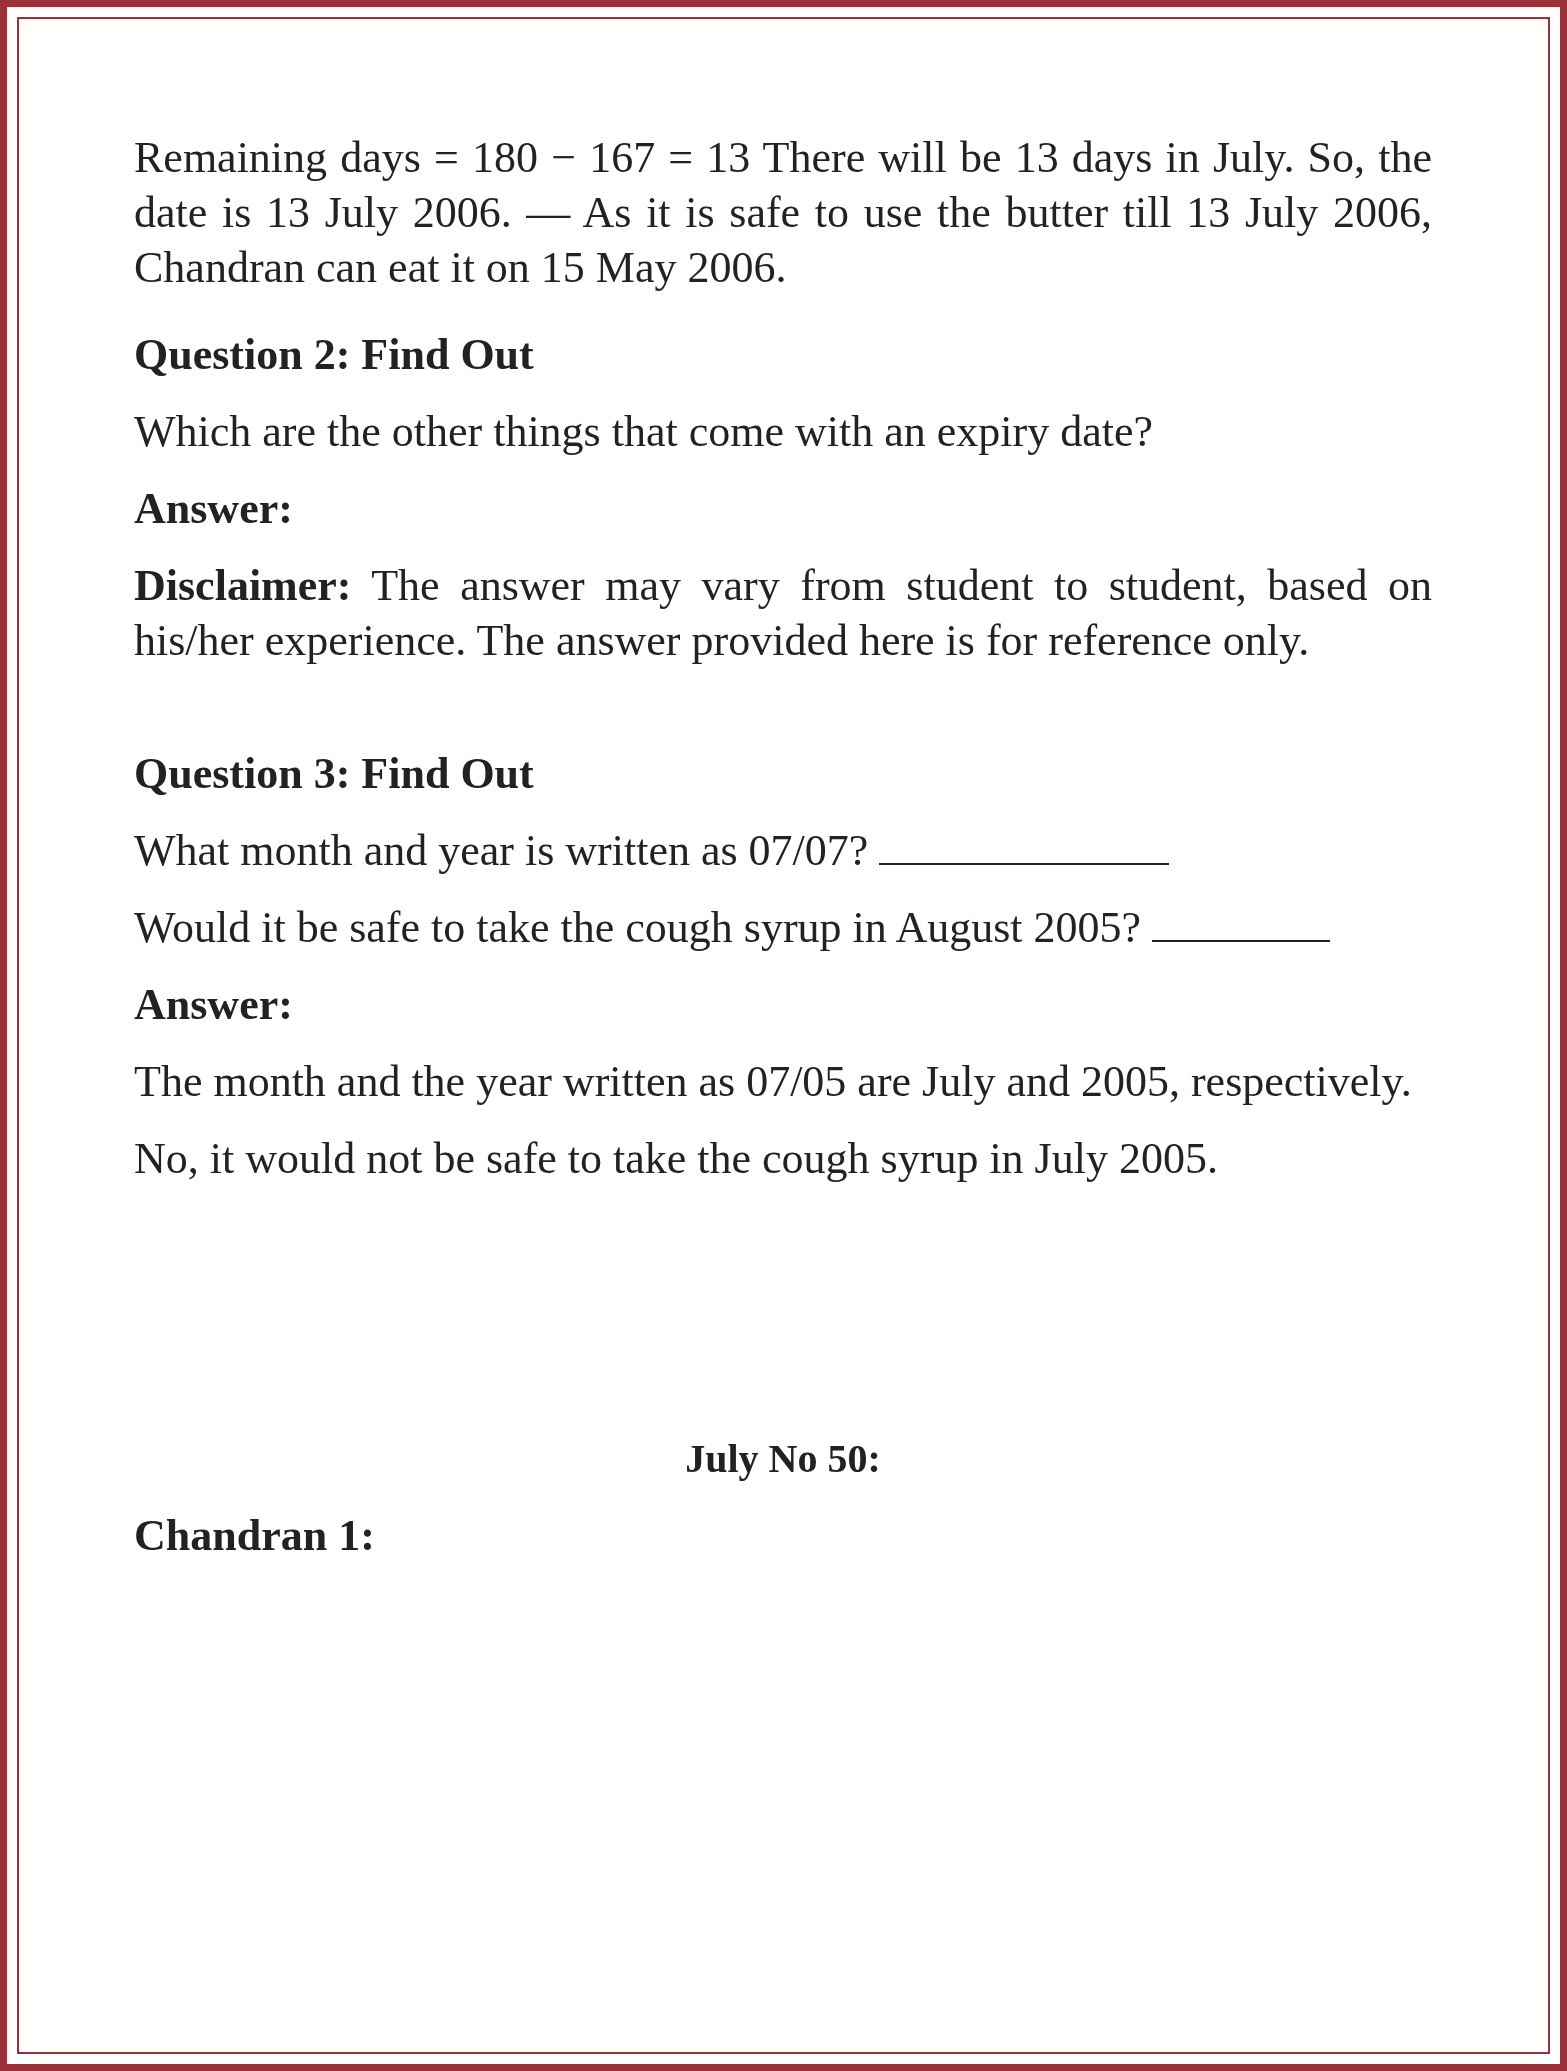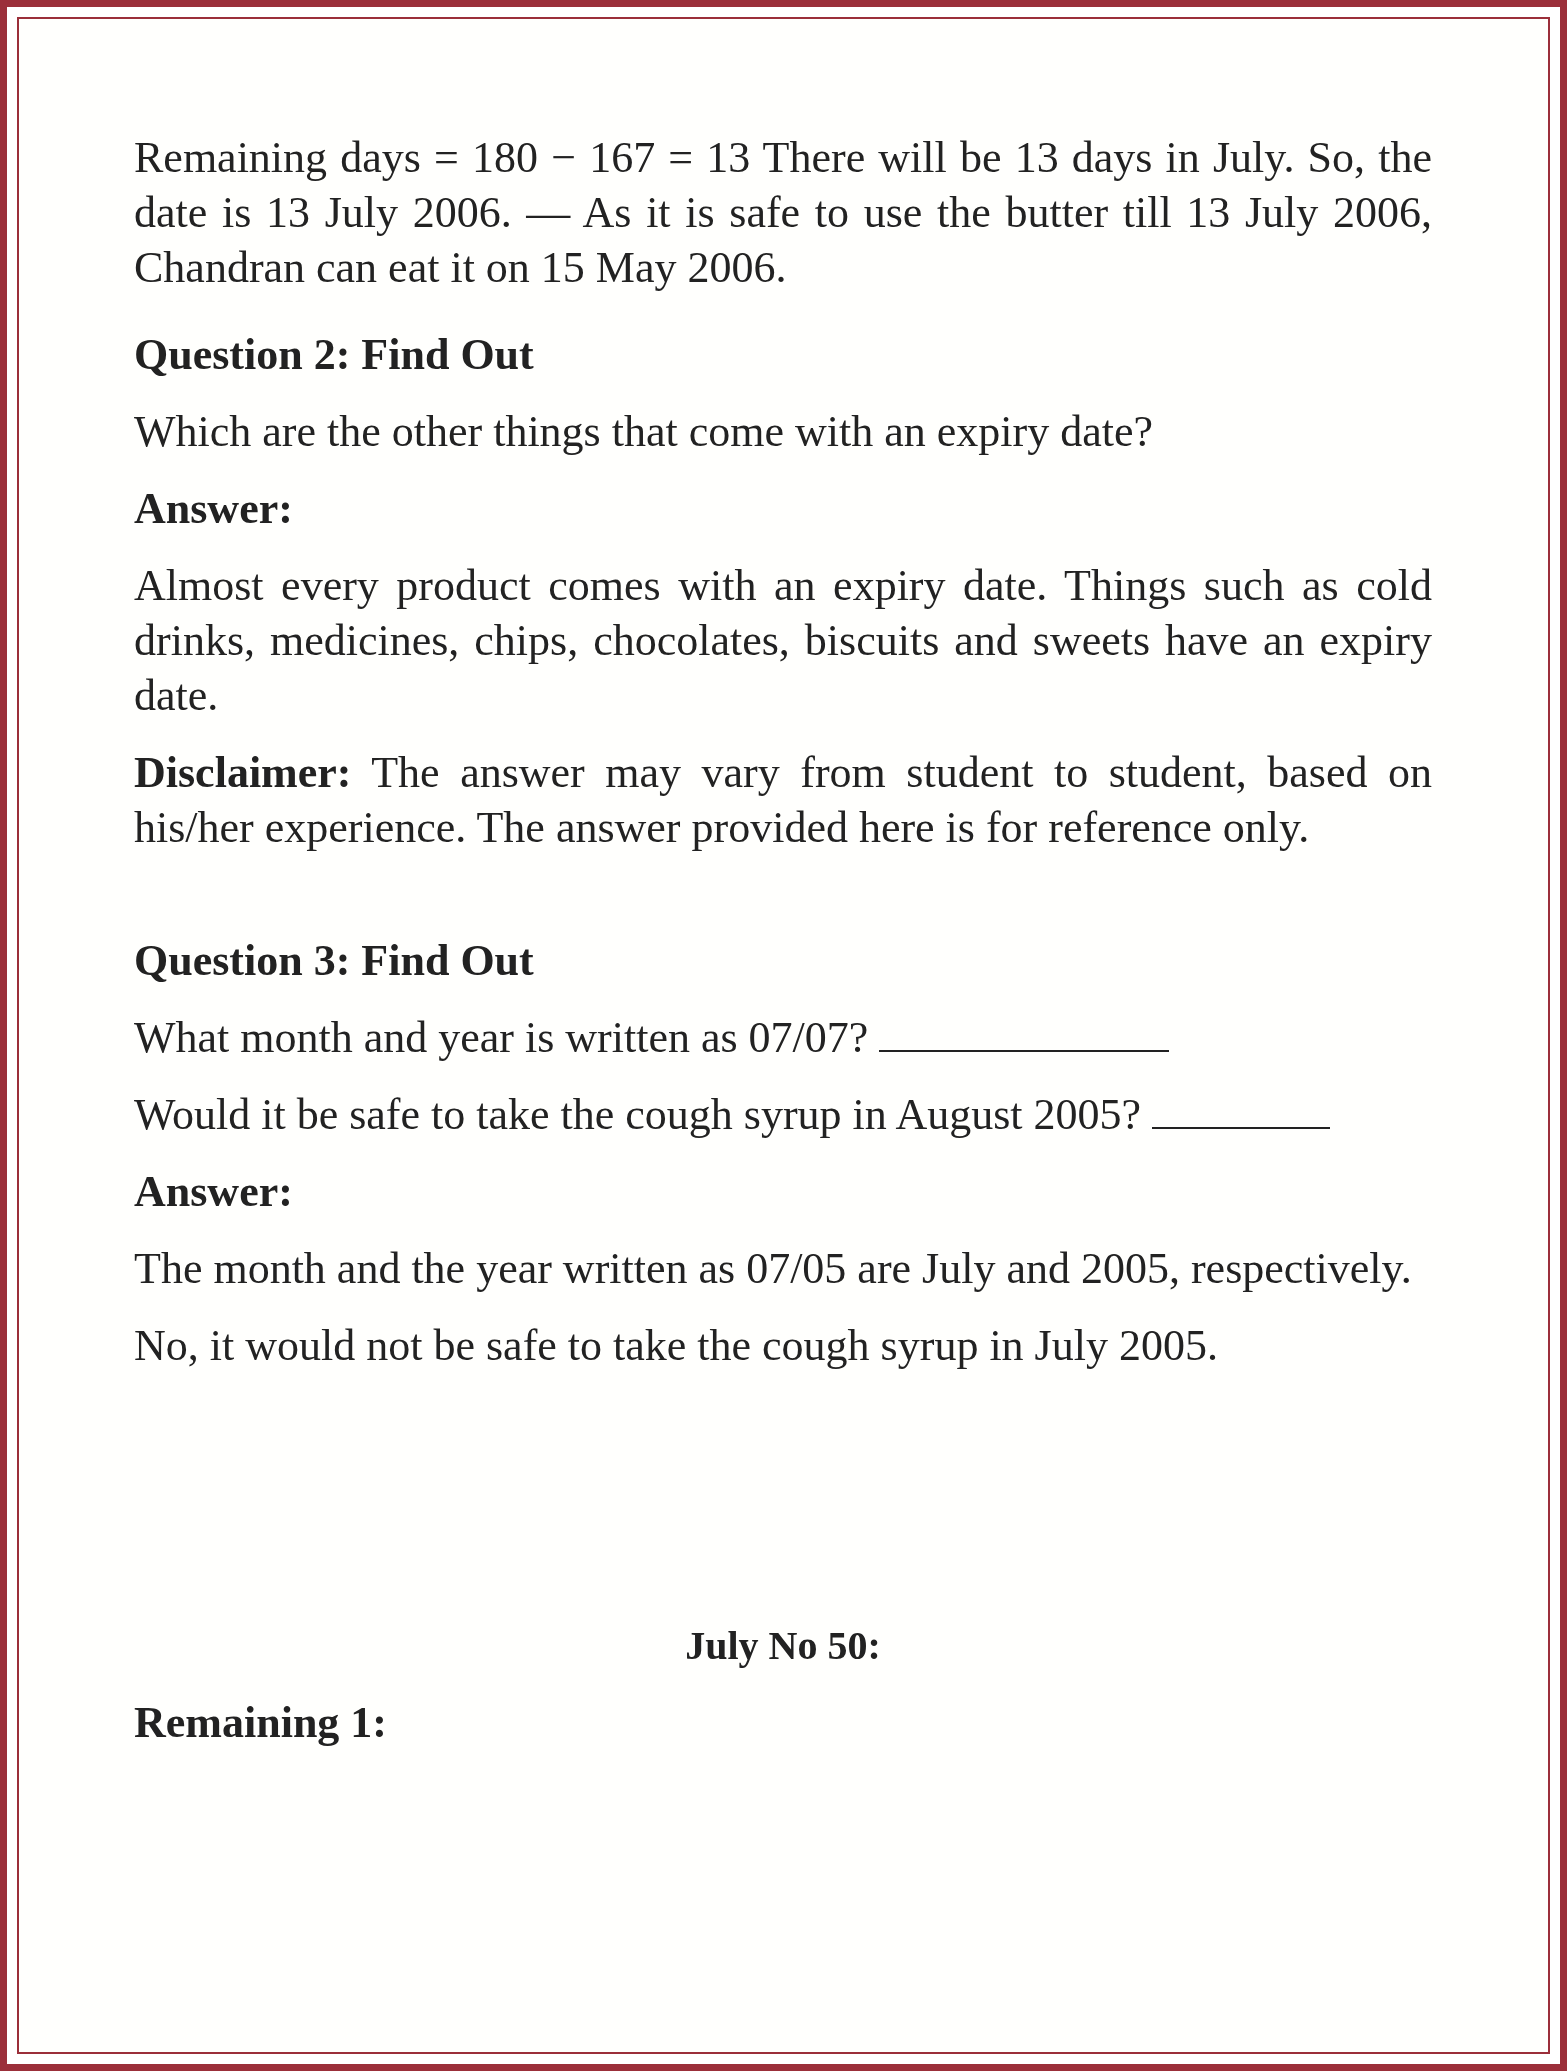--- a/index.html
+++ b/index.html
@@ -35,25 +35,24 @@
 <div class="outer">
   <div class="inner"></div>
 </div>
 
 <div class="content">
   <p>Remaining days = 180 − 167 = 13 There will be 13 days in July. So, the date is 13 July 2006. — As it is safe to use the butter till 13 July 2006, Chandran can eat it on 15 May 2006.</p>
 
   <p class="heading" style="margin-top:32px;">Question 2: Find Out</p>
   <p style="margin-top:22px;">Which are the other things that come with an expiry date?</p>
   <p class="heading" style="margin-top:22px;">Answer:</p>
-  <p style="margin-top:22px;">Almost every product comes with an expiry date. Things such as cold drinks, medicines, chips, chocolates, biscuits and sweets have an expiry date.</p>
   <p class="italic" style="margin-top:22px;"><b>Disclaimer:</b><span> The answer may vary from student to student, based on his/her experience. The answer provided here is for reference only.</span></p>
 
   <p class="heading" style="margin-top:78px;">Question 3: Find Out</p>
   <p style="margin-top:22px;"><span>What month and year is written as 07/07?</span> <span class="blank" style="width:290px;"></span></p>
   <p style="margin-top:22px;"><span>Would it be safe to take the cough syrup in August 2005?</span> <span class="blank" style="width:178px;"></span></p>
   <p class="heading" style="margin-top:22px;">Answer:</p>
   <p style="margin-top:22px;">The month and the year written as 07/05 are July and 2005, respectively.</p>
   <p style="margin-top:22px;">No, it would not be safe to take the cough syrup in July 2005.</p>
 
   <p class="page-no" style="margin-top:245px;">July No 50:</p>
-  <p class="heading" style="margin-top:22px;">Remaining 1:</p>
+  <p class="heading" style="margin-top:22px;">Chandran 1:</p>
 </div>
 
 </body></html>

